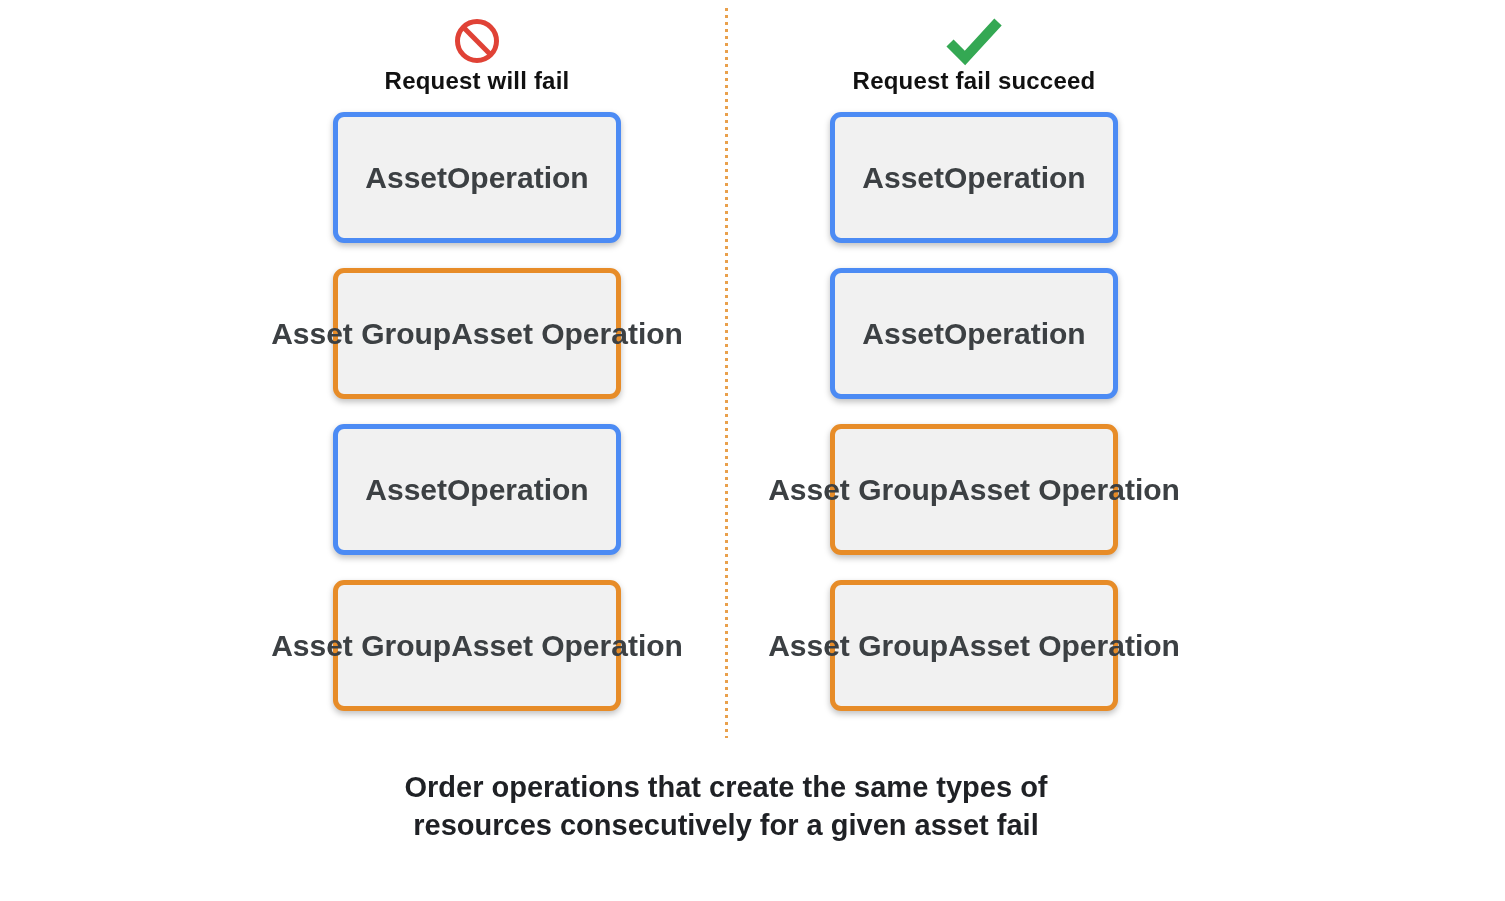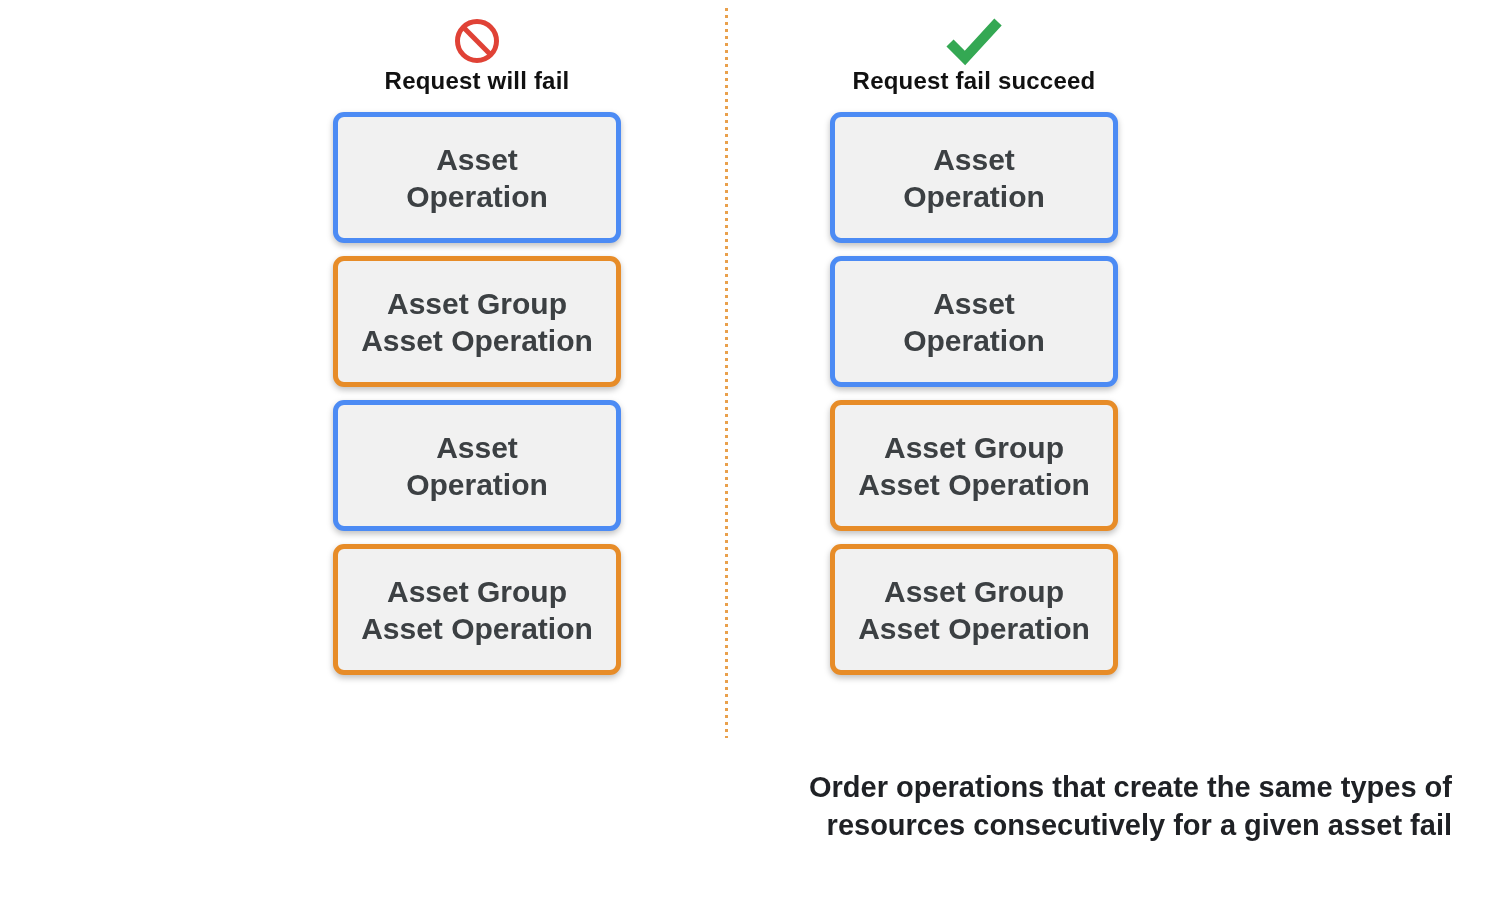--- a/index.html
+++ b/index.html
@@ -66,26 +66,26 @@
     margin-bottom: 16px;
     font-size: 24px;
     font-weight: 700;
     color: var(--heading-text);
     letter-spacing: 0.2px;
     white-space: nowrap;
   }
 
   .box {
     height: 131px;
-    margin-bottom: 13px;
+    margin-bottom: 25px;
     border: 5px solid;
     border-radius: 11px;
     background: var(--box-fill);
     display: flex;
-    flex-direction: column;
+    flex-direction: row;
     justify-content: center;
     align-items: center;
     box-shadow: 0 3px 6px rgba(0, 0, 0, 0.25);
   }
   .box--blue   { border-color: var(--blue); }
   .box--orange { border-color: var(--orange); text-align: center; }
 
   .box-line {
     font-size: 30px;
     line-height: 37px;
@@ -93,21 +93,21 @@
     color: var(--box-text);
     white-space: nowrap;
   }
 
   
   .caption {
     position: absolute;
     top: 768px;
     left: 0;
     width: 1452px;
-    text-align: right;
+    text-align: center;
     font-size: 29px;
     line-height: 38px;
     font-weight: 700;
     color: var(--caption-text);
   }
 </style>
 </head>
 <body>
 
 <div class="canvas">

